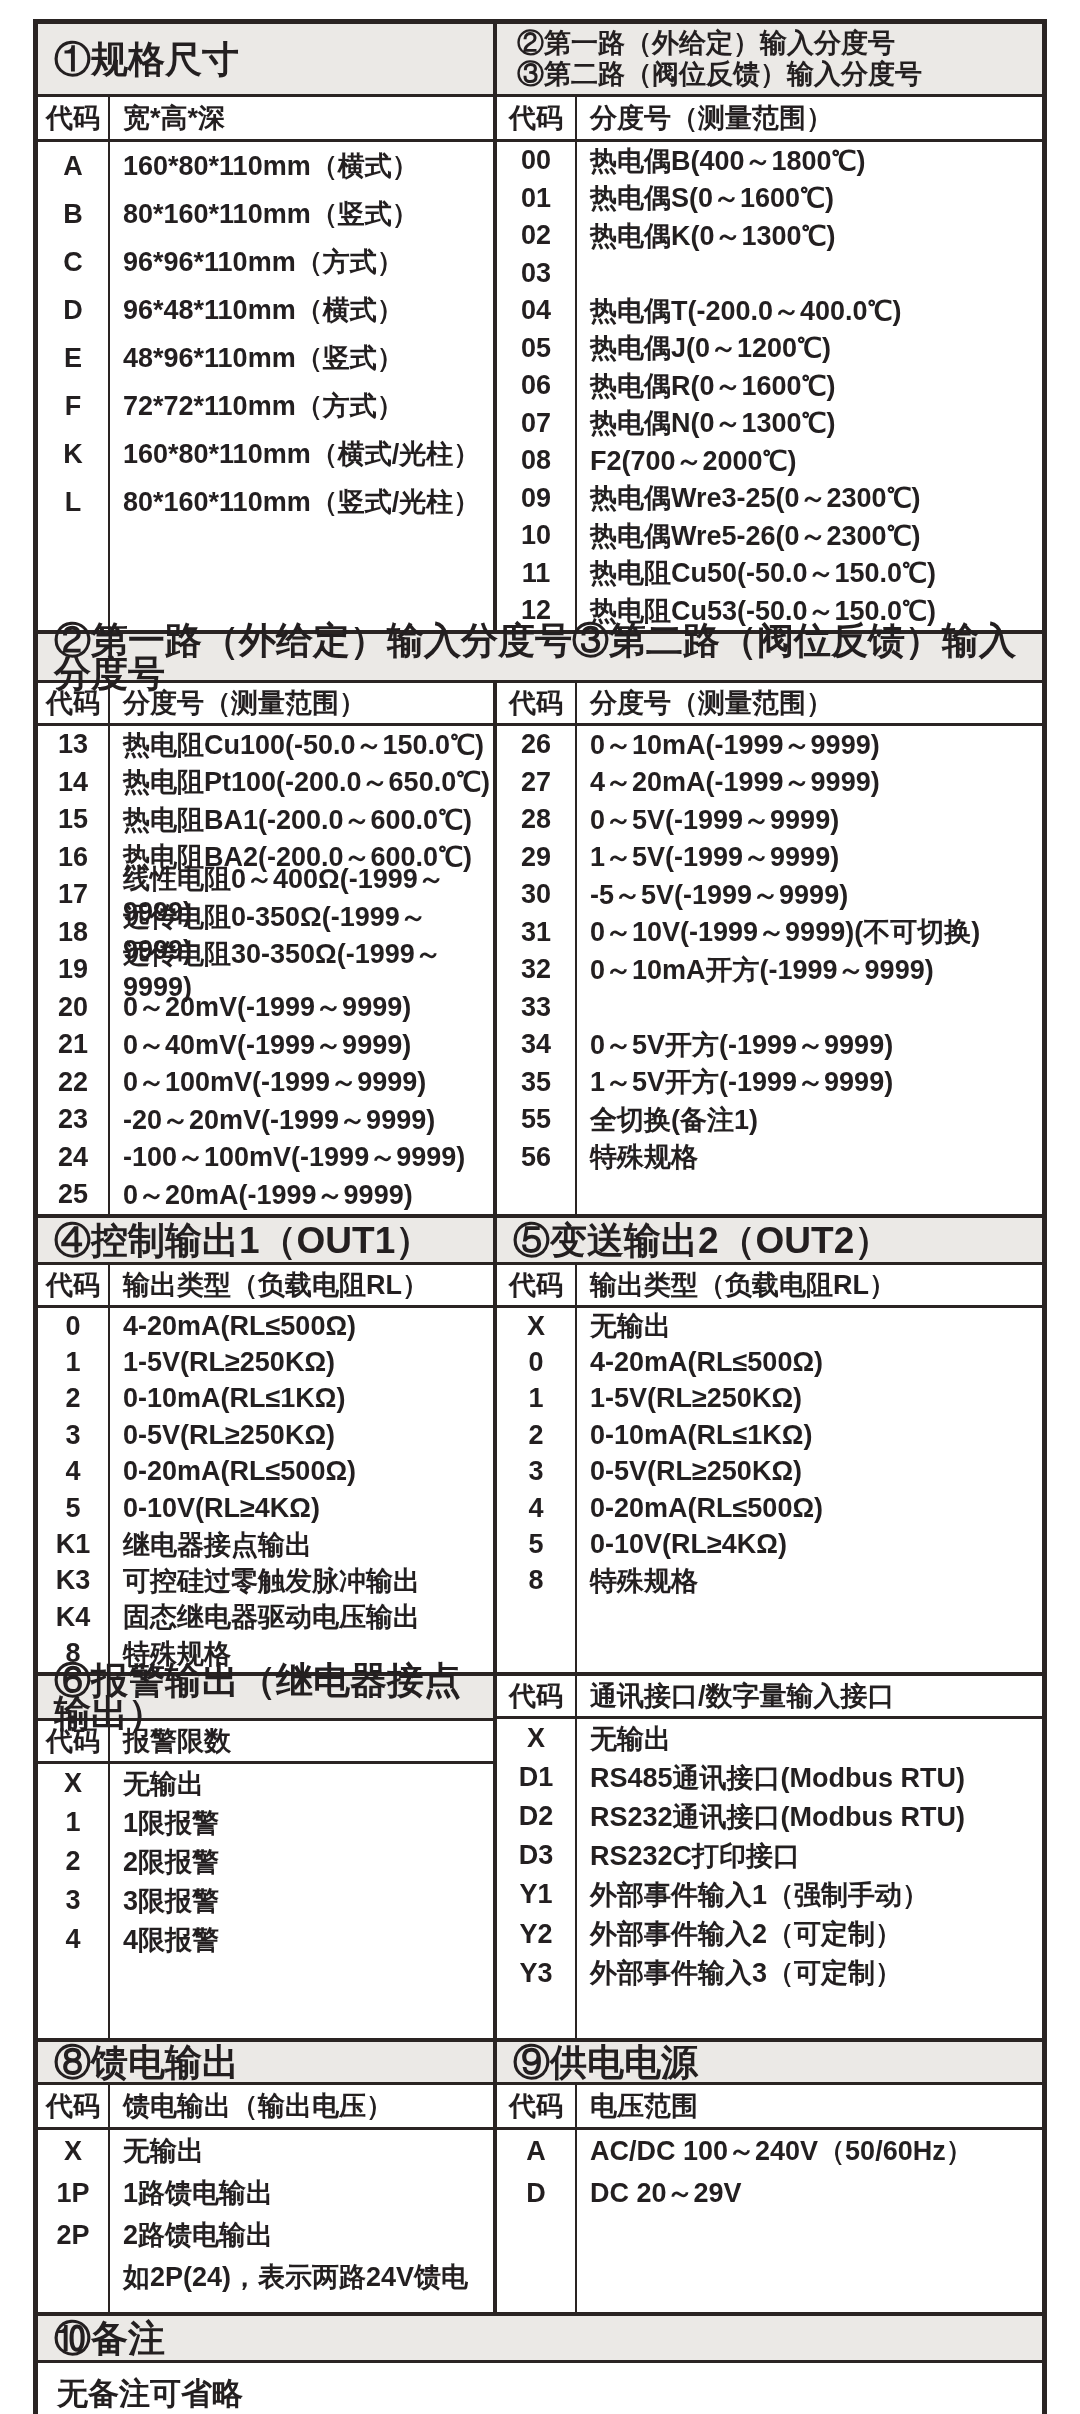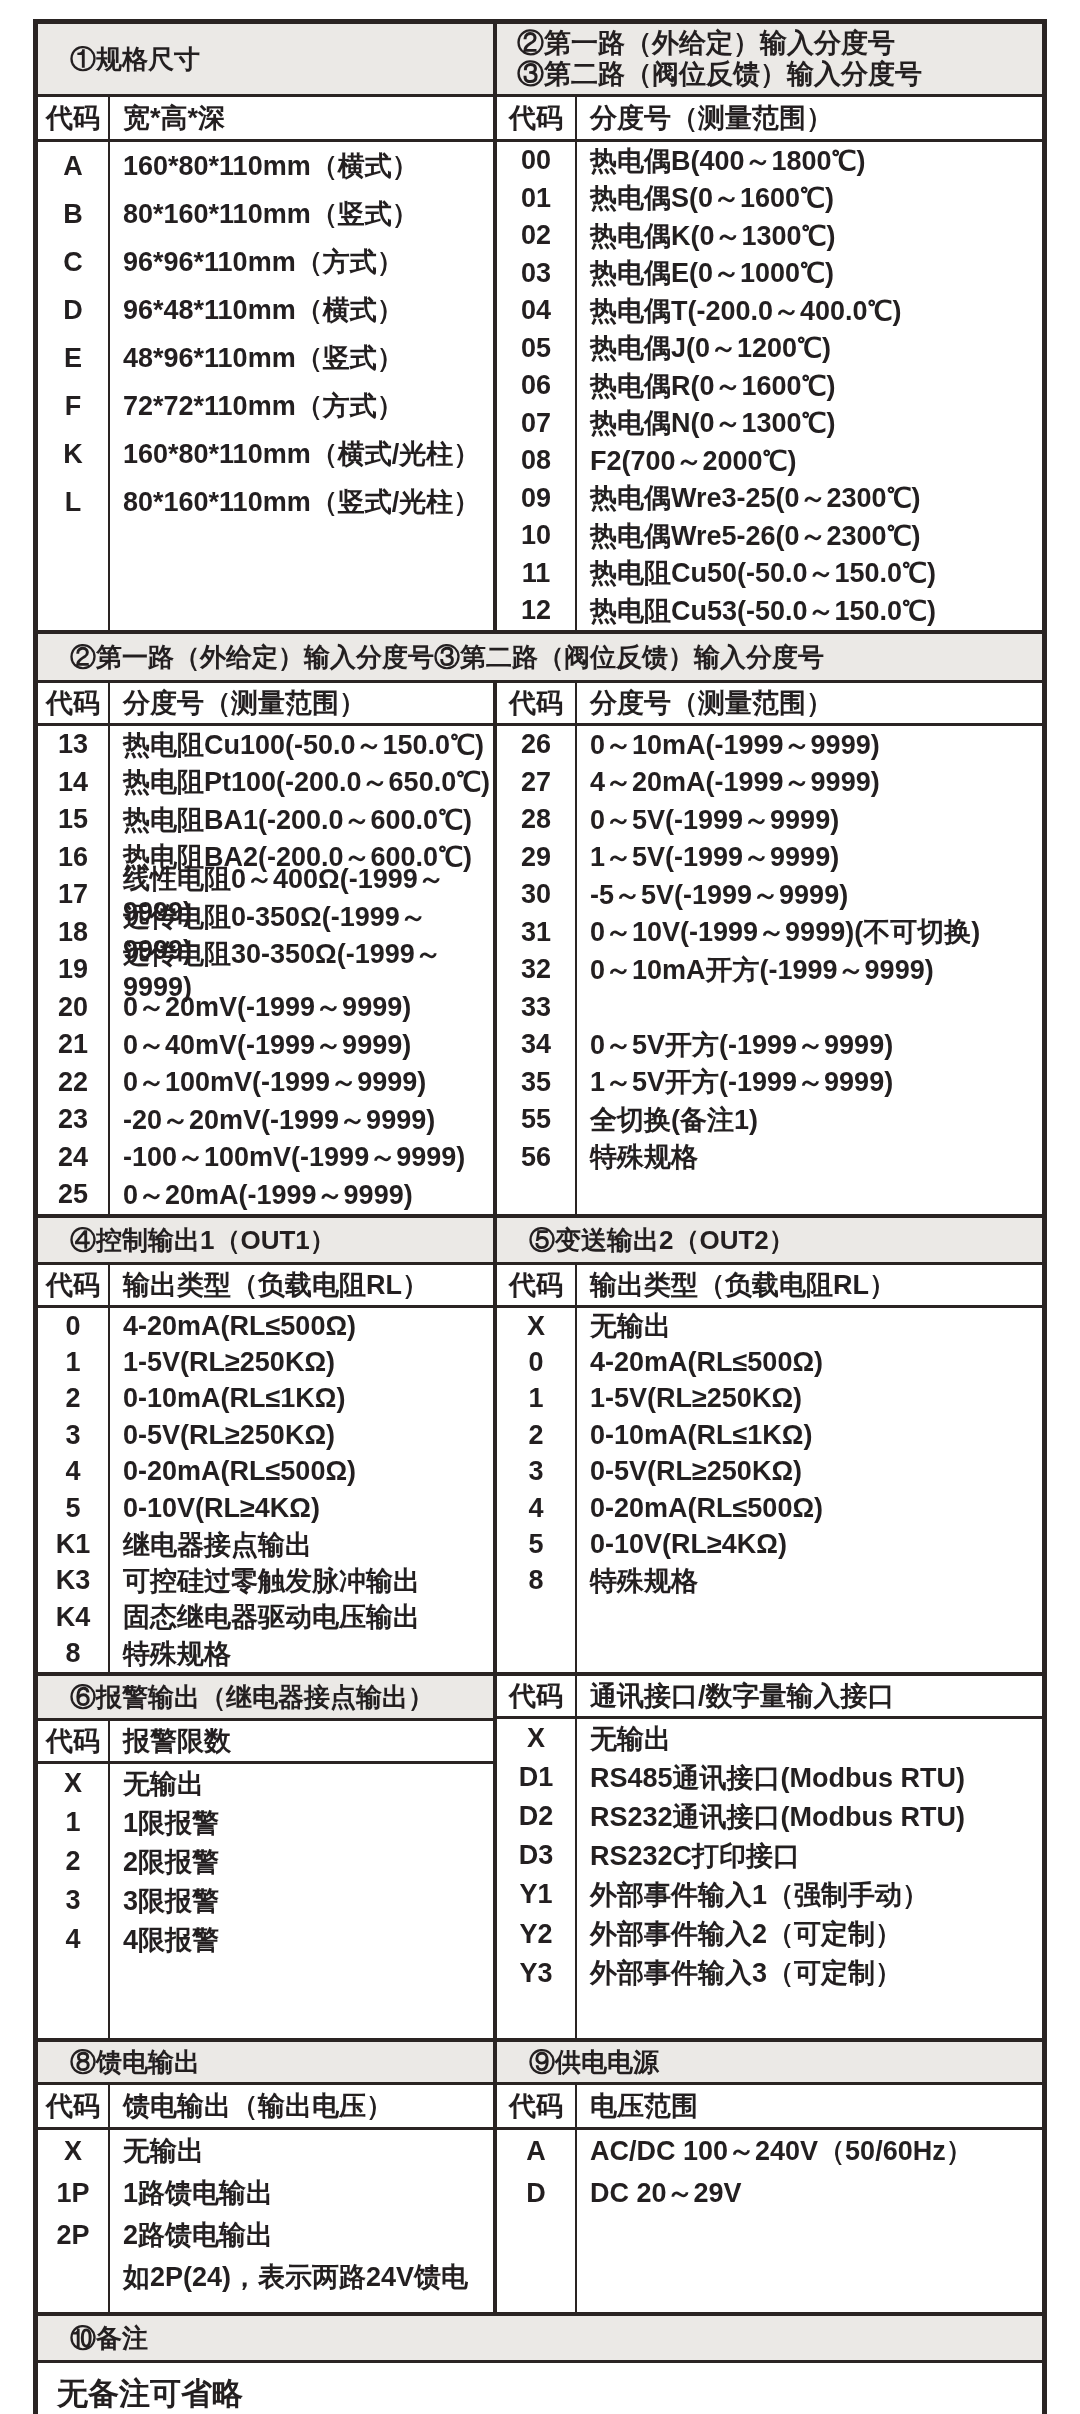--- a/index.html
+++ b/index.html
@@ -18,23 +18,23 @@
   .band.vertical { flex-direction: column; }
   .band:last-child { border-bottom: none; }
   .half { display: flex; flex-direction: column; }
   .half.left  { width: 459px; border-right: 4px solid #2a2423; flex: none; }
   .half.right { flex: 1; }
   .band-inner { display: flex; flex: 1; }
   .band-inner .half.left { height: auto; }
 
   .sec-header {
     background: #ebe9e6; border-bottom: 3px solid #2a2423;
-    font-weight: 700; font-size: 26px; line-height: 33px;
+    font-weight: 700; font-size: 37px; line-height: 33px;
     display: flex; flex-direction: column; justify-content: center;
-    padding-left: 32px; flex: none;
+    padding-left: 16px; flex: none;
   }
   .sec-header .hline { display: block; }
   .sub-header {
     display: flex; border-bottom: 3px solid #2a2423;
     font-weight: 700; font-size: 27px; flex: none;
   }
   .code {
     width: 72px; flex: none; border-right: 2px solid #2a2423;
     display: flex; align-items: center; justify-content: center;
     font-weight: 700; font-size: 27px;
@@ -165,21 +165,20 @@
             <span class="desc">热电偶S(0～1600℃)</span>
           </div>
 
           <div class="row">
             <span class="code">02</span>
             <span class="desc">热电偶K(0～1300℃)</span>
           </div>
 
           <div class="row">
             <span class="code">03</span>
-            <span class="desc">热电偶E(0～1000℃)</span>
           </div>
 
           <div class="row">
             <span class="code">04</span>
             <span class="desc">热电偶T(-200.0～400.0℃)</span>
           </div>
 
           <div class="row">
             <span class="code">05</span>
             <span class="desc">热电偶J(0～1200℃)</span>

